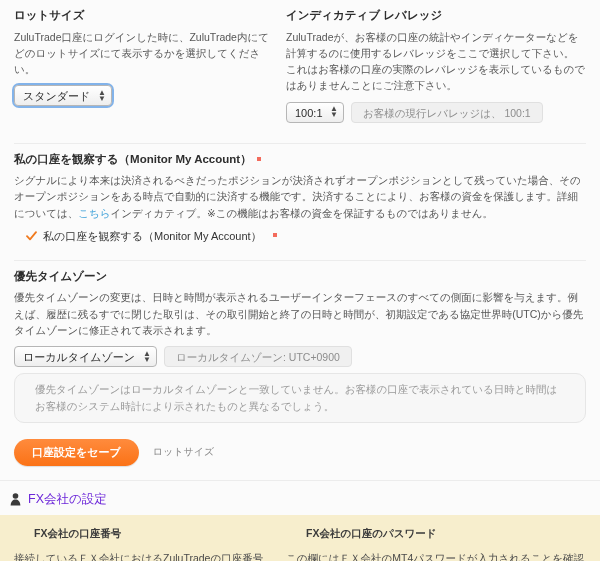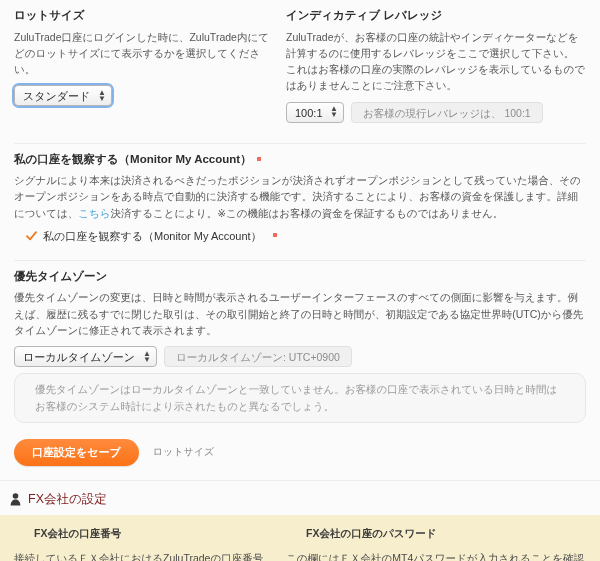--- a/index.html
+++ b/index.html
@@ -208,21 +208,21 @@
     display: flex;
     align-items: center;
     gap: 7px;
     padding: 10px 0 7px 10px;
     border-top: 1px solid #ececec;
     margin-top: 14px;
     background: #fbfbfb;
   }
   .section-title {
     font-size: 12.5px;
-    color: #7f1d1d;
+    color: #6d28d9;
   }
   .person-icon { display: block; }
 
   .fx-panel {
     background: #f7eecd;
     width: 600px;
     box-sizing: border-box;
     padding-bottom: 18px;
   }
   .fx-two-col {
@@ -300,21 +300,21 @@
 
     <div class="full-row">
       <div class="divider"></div>
     </div>
 
     <div class="full-row">
       <div class="fld-title">
         <span>私の口座を観察する（Monitor My Account）</span><span class="req-dot"></span>
       </div>
       <div class="fld-desc">
-        <span>シグナルにより本来は決済されるべきだったポジションが決済されずオープンポジションとして残っていた場合、そのオープンポジションをある時点で自動的に決済する機能です。決済することにより、お客様の資金を保護します。詳細については、</span><a class="link-inline" href="#">こちら</a><span>決済することにより。※この機能はお客様の資金を保証するものではありません。</span>
+        <span>シグナルにより本来は決済されるべきだったポジションが決済されずオープンポジションとして残っていた場合、そのオープンポジションをある時点で自動的に決済する機能です。決済することにより、お客様の資金を保護します。詳細については、</span><a class="link-inline" href="#">こちら</a><span>インディカティブ。※この機能はお客様の資金を保証するものではありません。</span>
       </div>
       <div class="chk-row">
         <span class="chk-mark">
           <svg width="11" height="11" viewBox="0 0 11 11" xmlns="http://www.w3.org/2000/svg">
             <path d="M1 5.2 L4 8.4 L10 1.2" stroke="#f07a1e" stroke-width="1.8" fill="none" stroke-linecap="round" stroke-linejoin="round"></path>
           </svg>
         </span>
         <span class="chk-label">私の口座を観察する（Monitor My Account）</span>
         <span class="req-dot"></span>
       </div>

